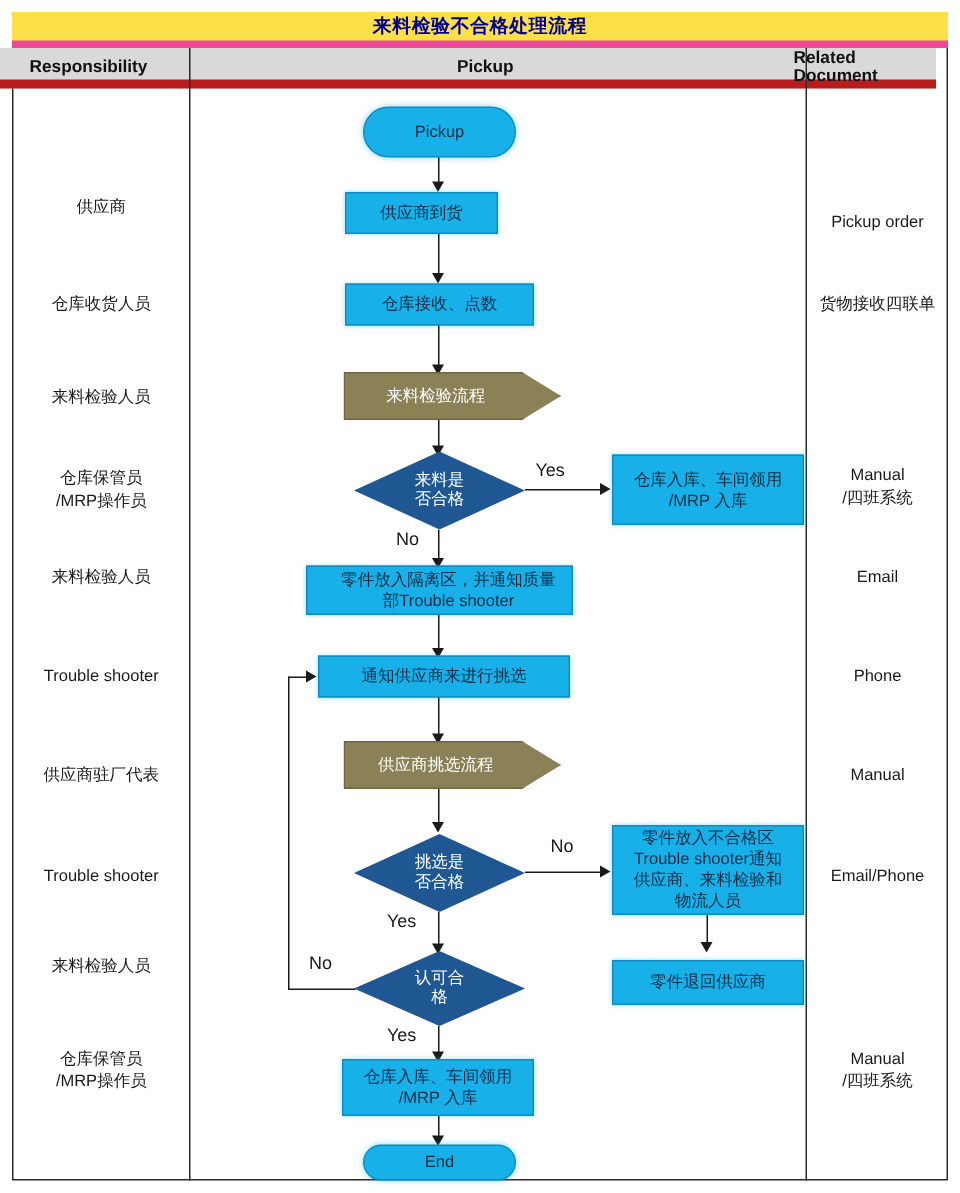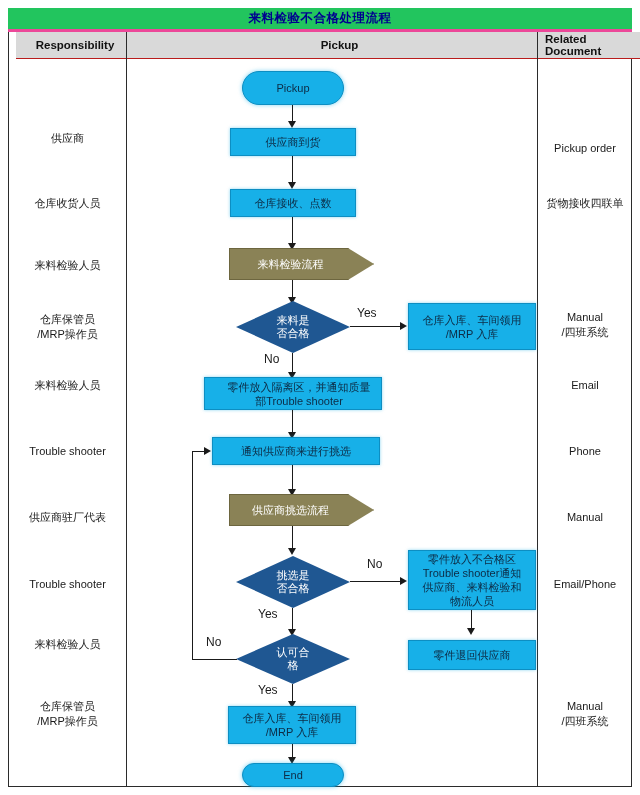--- a/index.html
+++ b/index.html
@@ -26,41 +26,41 @@
     border: 1px solid #2b2b2b;
     box-sizing: border-box;
     background: #ffffff;
   }
   .title-bar {
     position: absolute;
     left: 8px;
     top: 8px;
     width: 624px;
     height: 24px;
-    background: #22c55e;
-    border-bottom: 3px solid #ec4899;
+    background: #fde047;
+    border-bottom: 5px solid #ec4899;
     box-sizing: border-box;
     display: flex;
     align-items: center;
     justify-content: center;
   }
   .title-bar .t {
     color: #00008f;
     font-weight: bold;
     font-size: 12.5px;
     letter-spacing: .5px;
   }
   .head-row {
     position: absolute;
-    left: 16px;
+    left: 0;
     top: 32px;
     width: 624px;
     height: 27px;
     background: #d9d9d9;
-    border-bottom: 1px solid #b91c1c;
+    border-bottom: 6px solid #b91c1c;
     box-sizing: border-box;
   }
   .head-cell {
     position: absolute;
     top: 0;
     height: 26px;
     display: flex;
     align-items: center;
     justify-content: center;
     font-size: 11.5px;
@@ -211,21 +211,21 @@
   <div class="side-label doc-col" style="top:444px">Phone</div>
   <div class="side-label doc-col" style="top:510px">Manual</div>
   <div class="side-label doc-col" style="top:577px">Email/Phone</div>
   <div class="side-label doc-col" style="top:699px">Manual
 /四班系统</div>
 
   <div class="node term" style="left:242px; top:71px; width:102px; height:34px;">Pickup</div>
   <div class="conn v" style="left:292px; top:105px; height:18px;"></div>
   <div class="arrow down" style="left:288px; top:121px;"></div>
 
-  <div class="node proc" style="left:230px; top:128px; width:126px; height:28px;">供应商到货</div>
+  <div class="node proc" style="left:230px; top:128px; width:102px; height:28px;">供应商到货</div>
   <div class="conn v" style="left:292px; top:156px; height:28px;"></div>
   <div class="arrow down" style="left:288px; top:182px;"></div>
 
   <div class="node proc" style="left:230px; top:189px; width:126px; height:28px;">仓库接收、点数</div>
   <div class="conn v" style="left:292px; top:217px; height:29px;"></div>
   <div class="arrow down" style="left:288px; top:243px;"></div>
 
   <div class="node subproc" style="left:229px; top:248px; width:145px; height:32px; padding-right:22px;">来料检验流程</div>
   <div class="conn v" style="left:292px; top:280px; height:21px;"></div>
   <div class="arrow down" style="left:288px; top:297px;"></div>

